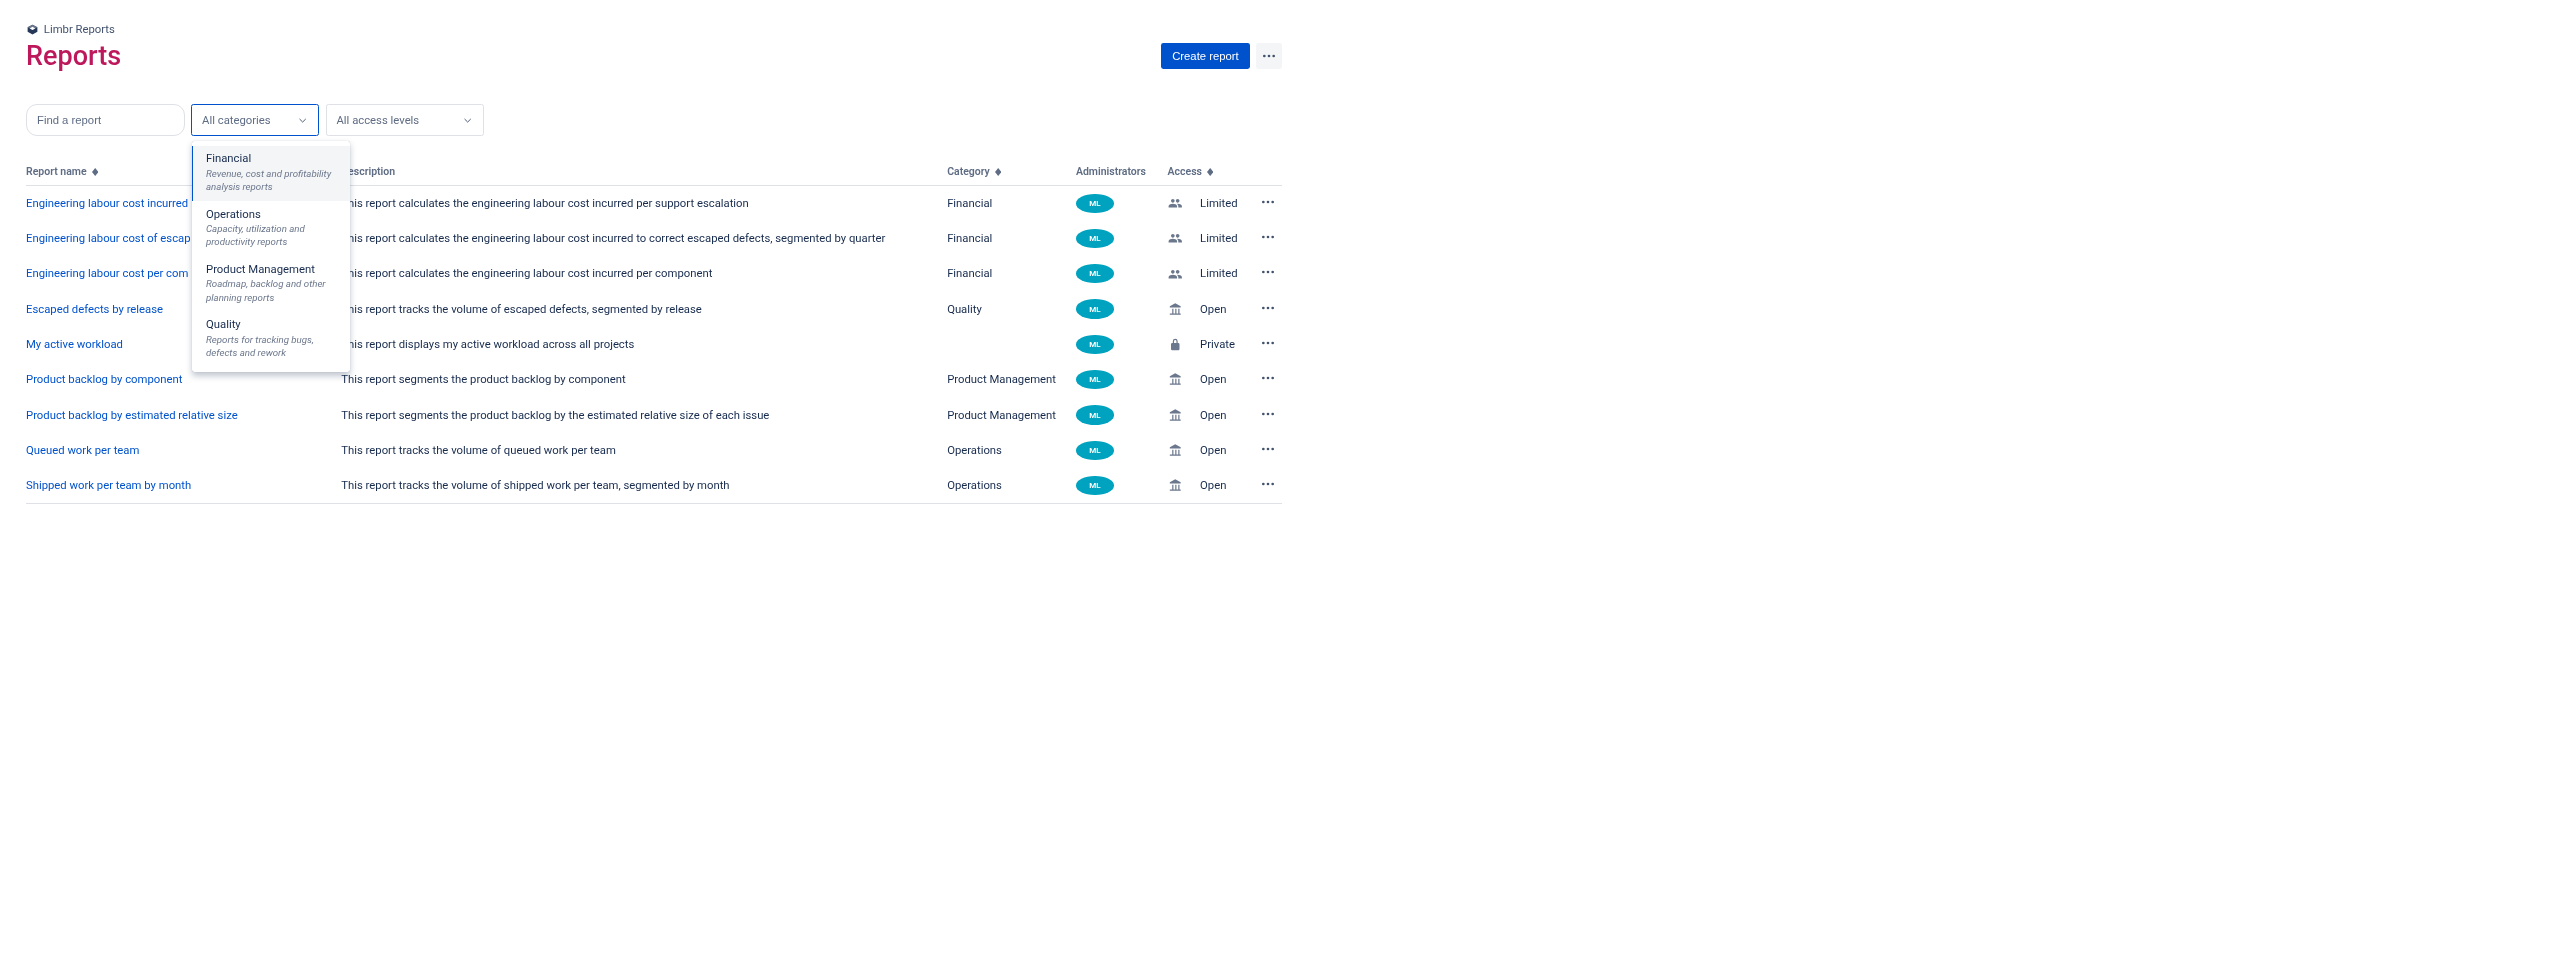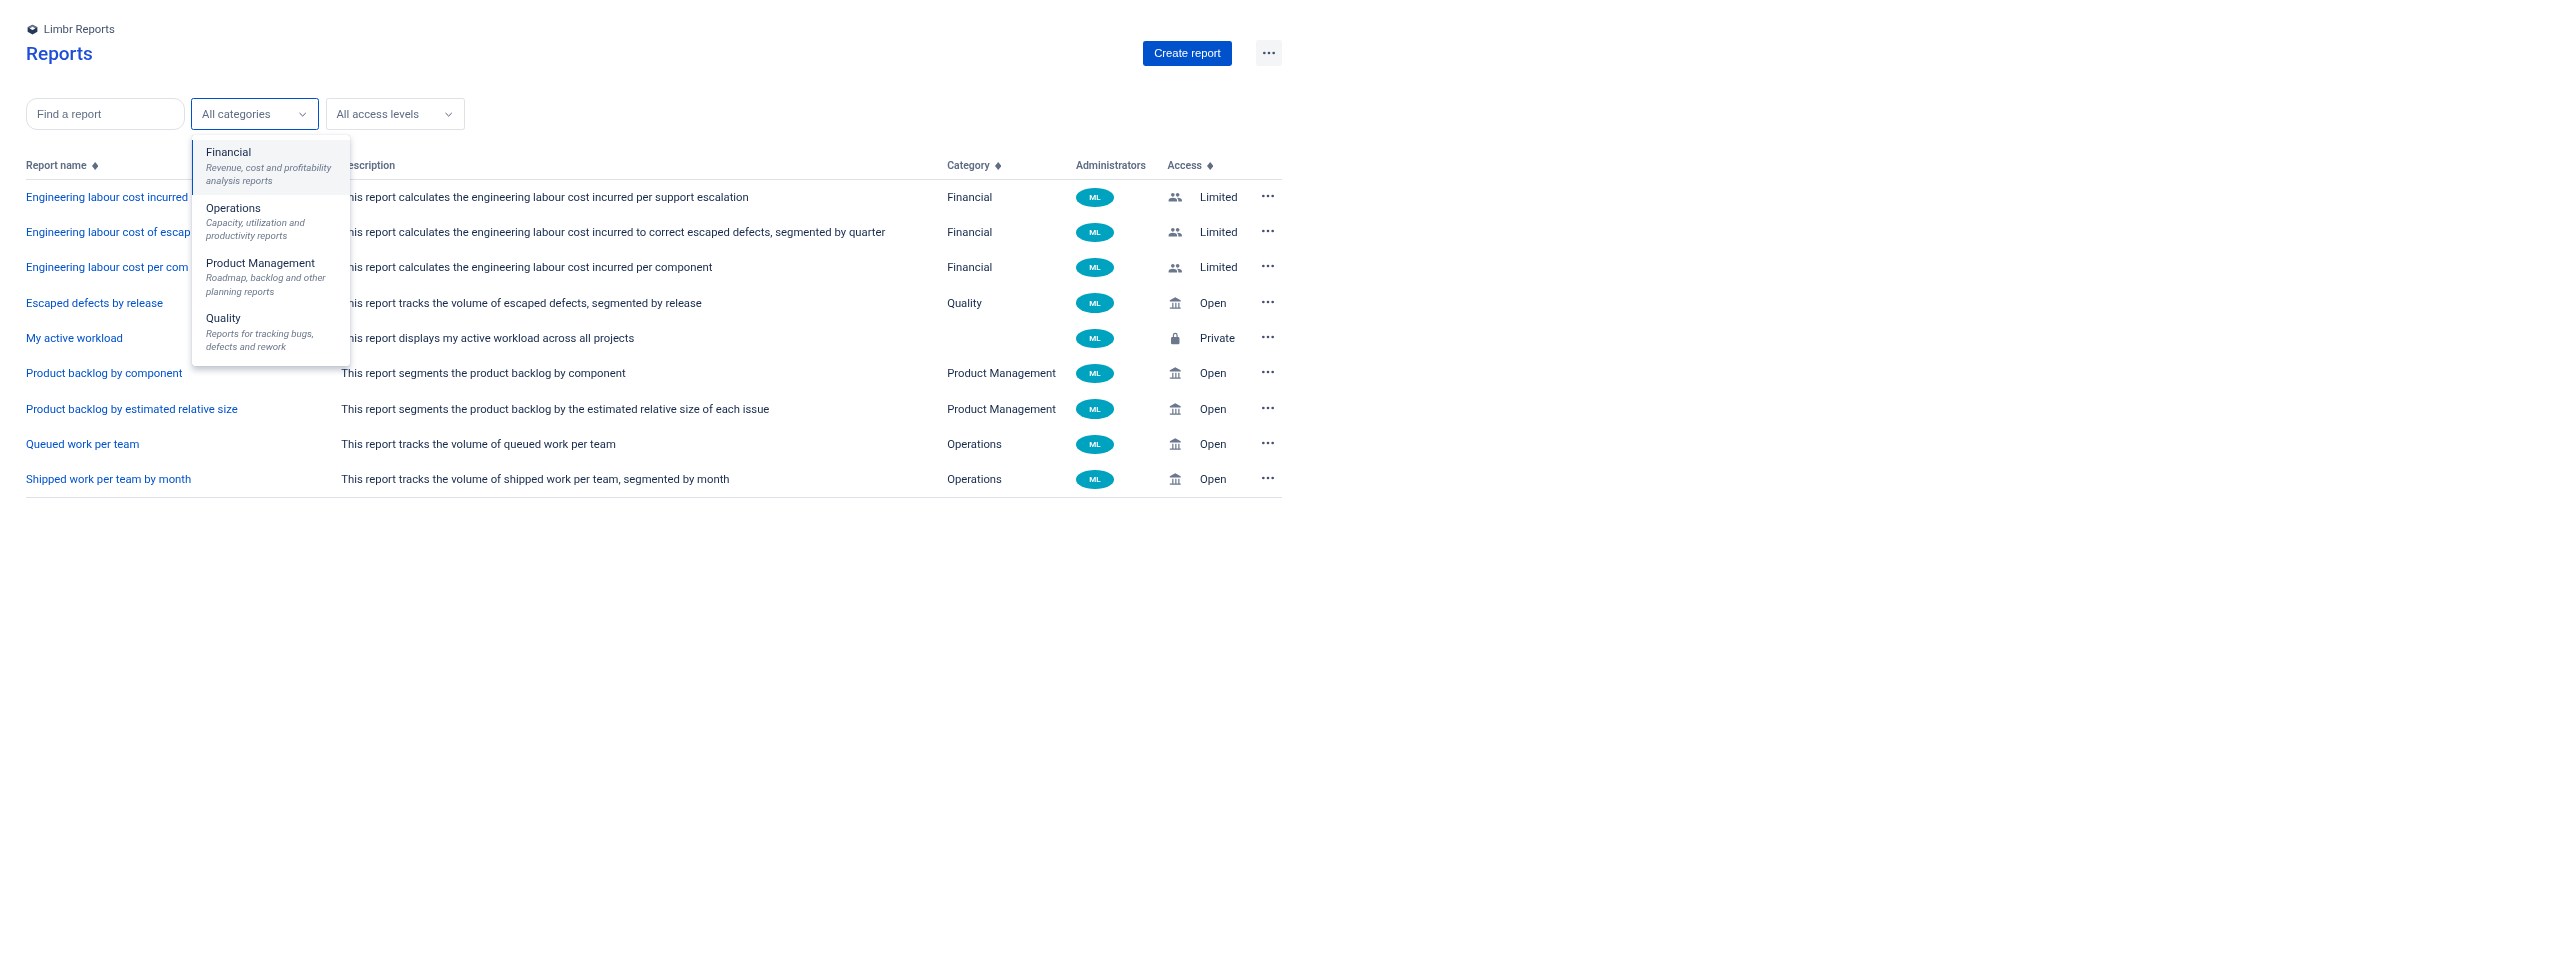--- a/index.html
+++ b/index.html
@@ -15,22 +15,22 @@
   .content { width: 1256px; }
 
   .breadcrumb { display: flex; align-items: flex-end; gap: 4.8px; margin-bottom: 4.8px; color: #42526E; font-size: 11.3px; }
   .logo {
     width: 13px; height: 13px;
     display: inline-flex; align-items: center; justify-content: center;
   }
   .logo svg { width: 13px; height: 13px; }
 
   .header-row { display: flex; align-items: center; justify-content: space-between; }
-  .page-title { font-size: 19px; font-weight: 500; color: #1d4ed8; margin: 0; }
-  .header-actions { display: flex; align-items: center; gap: 24px; }
+  .page-title { font-size: 27px; font-weight: 500; color: #be185d; margin: 0; }
+  .header-actions { display: flex; gap: 6px; }
   .btn-primary {
     background: #0052CC; color: #fff; border: none; border-radius: 2.4px;
     padding: 6.4px 11.3px; font-size: 11.3px; font-weight: 500; cursor: pointer;
   }
   .more-btn {
     width: 26px; height: 26px; background: #f4f5f7; border-radius: 2.4px;
     display: flex; align-items: center; justify-content: center; cursor: pointer;
     color: #42526E;
   }
 
@@ -45,21 +45,21 @@
   .search-icon { width: 13px; height: 13px; color: #42526E; }
 
   .dropdown {
     height: 32px; border: 1.6px solid #DFE1E6; border-radius: 2.4px;
     display: flex; align-items: center; justify-content: space-between;
     padding: 0 9.7px; color: #5E6C84; background: #fff; cursor: pointer;
     font-size: 11.3px;
   }
   .dropdown.active { border-color: #0052CC; }
   .dropdown.cat { width: 128px; }
-  .dropdown.access { width: 139px; }
+  .dropdown.access { width: 158px; }
   .chevron { width: 11.3px; height: 11.3px; color: #42526E; }
 
   .dropdown-menu {
     position: absolute;
     top: 37px; left: 166px;
     width: 158px;
     background: #fff;
     border-radius: 2.4px;
     box-shadow: 0 3.2px 6.4px rgba(9,30,66,0.25), 0 0 0.8px rgba(9,30,66,0.31);
     z-index: 50;

